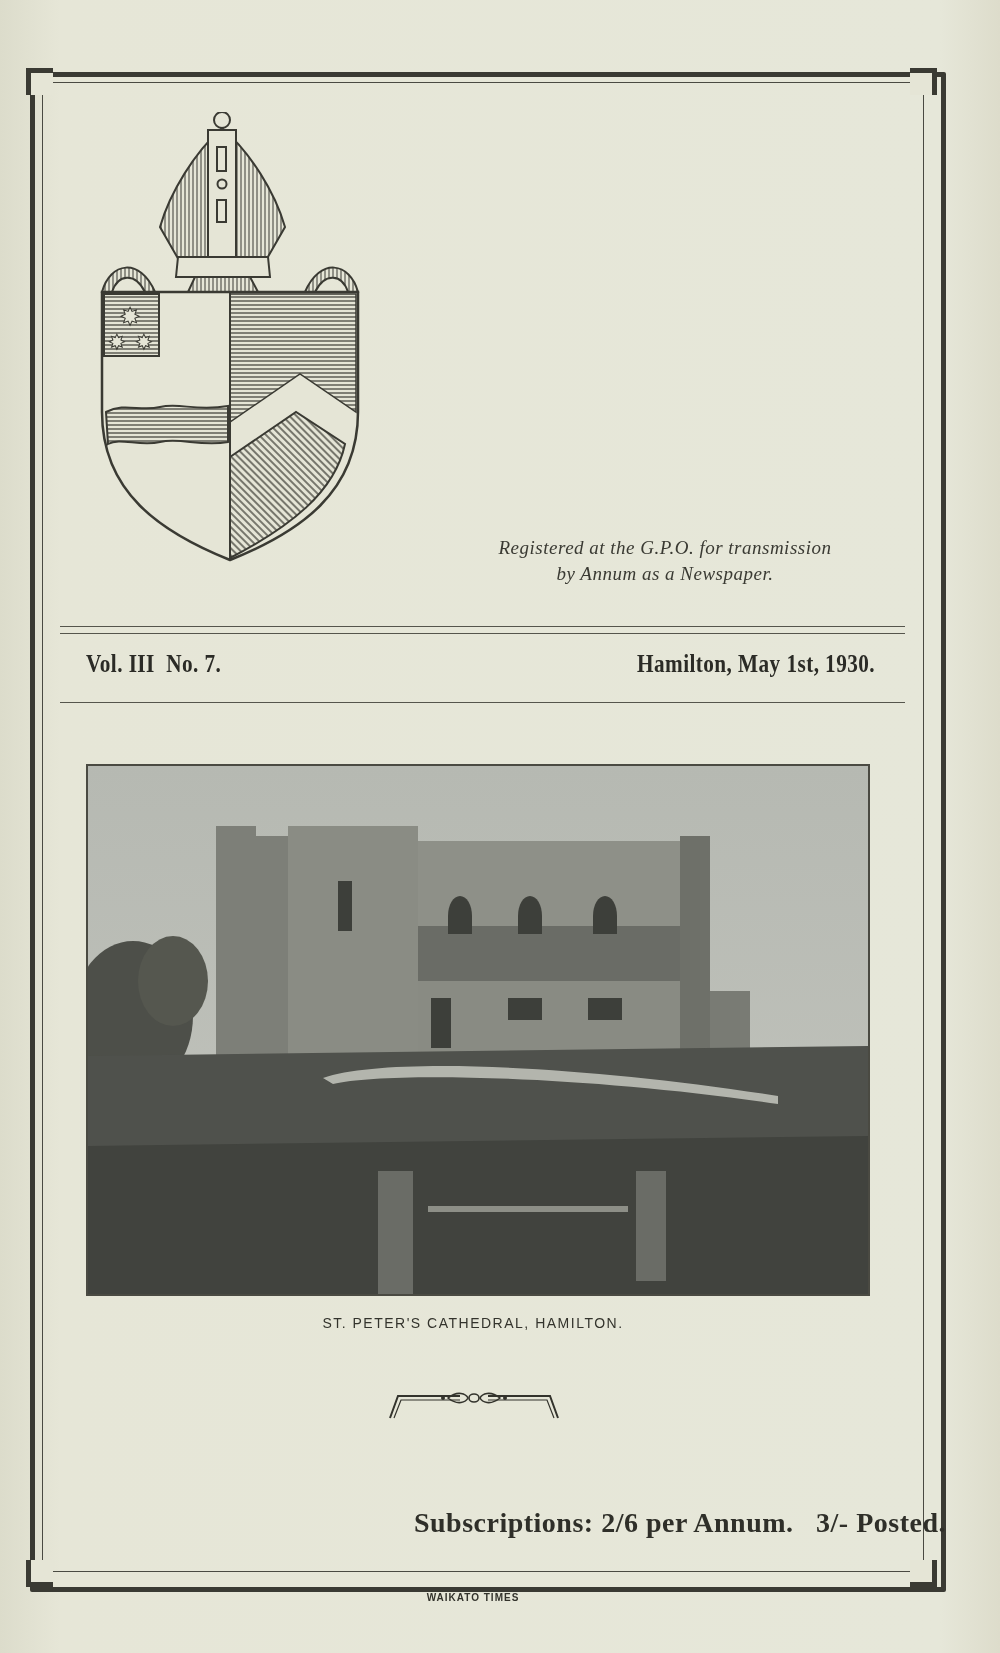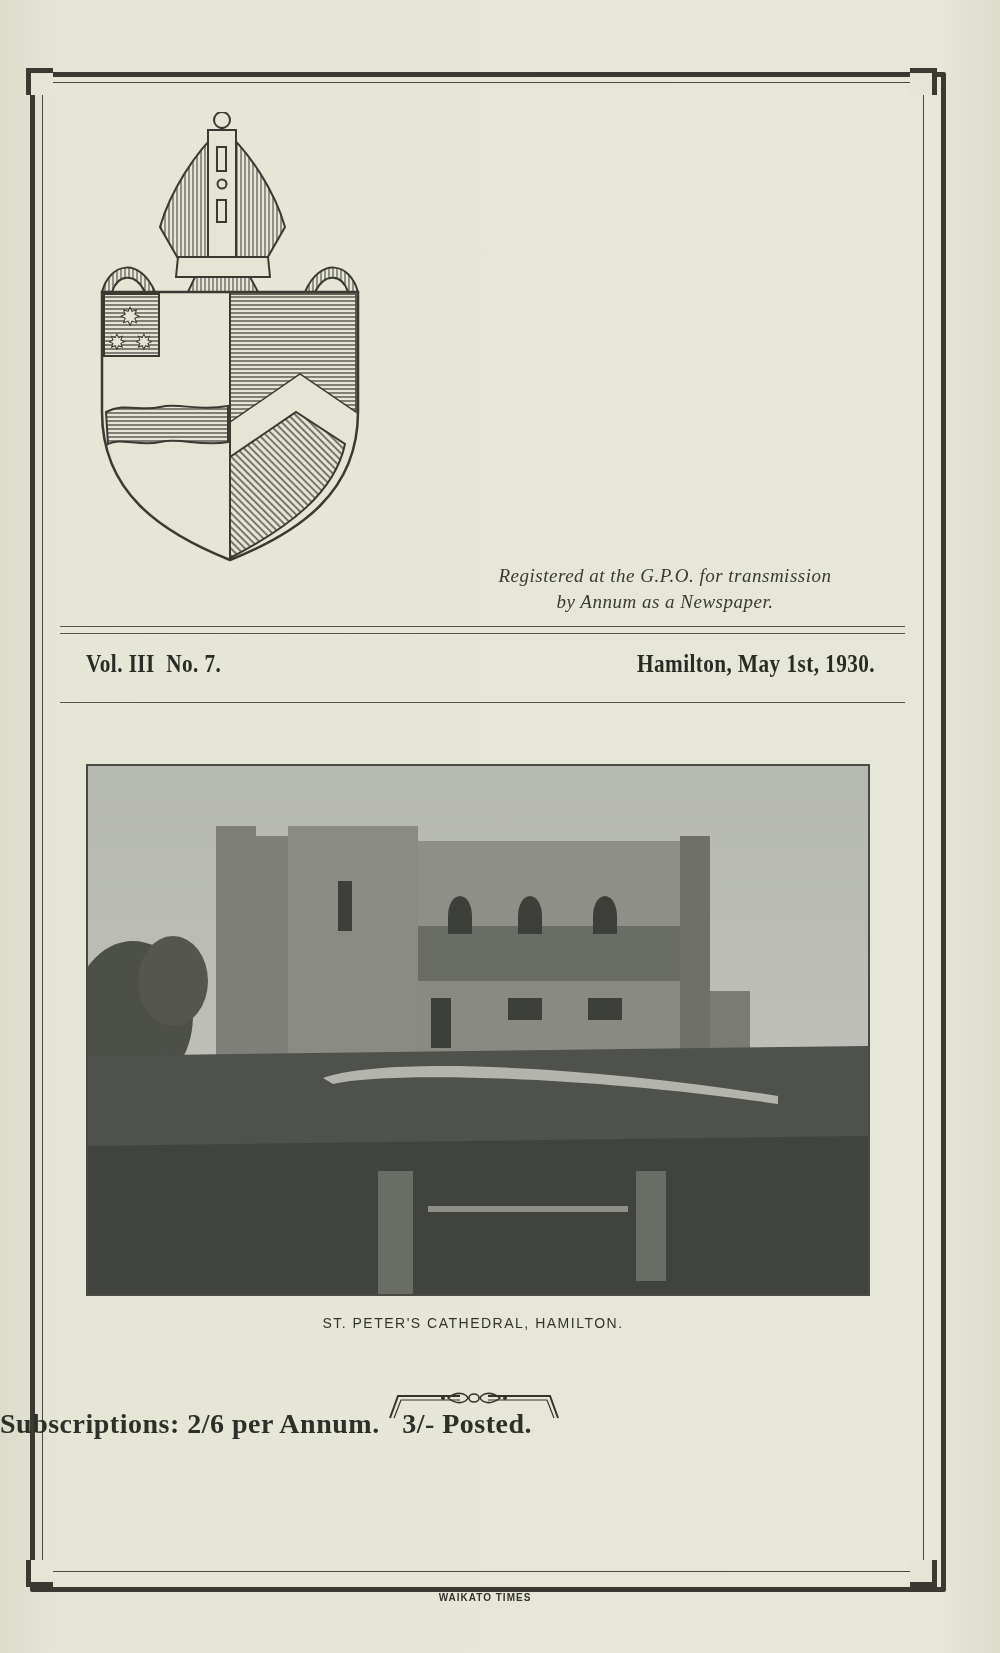--- a/index.html
+++ b/index.html
@@ -8,29 +8,29 @@
   .frame-outer{position:absolute;left:30px;top:72px;width:906px;height:1510px;border:5px solid #3a3a33;border-radius:2px;}
   .frame-inner{position:absolute;left:42px;top:82px;width:880px;height:1488px;border:1.5px solid #4a4a42;}
   .corner{position:absolute;width:22px;height:22px;border:5px solid #3a3a33;background:#e5e5d6;}
   .corner.tl{left:26px;top:68px;border-right:none;border-bottom:none;}
   .corner.tr{left:910px;top:68px;border-left:none;border-bottom:none;}
   .corner.bl{left:26px;top:1560px;border-right:none;border-top:none;}
   .corner.br{left:910px;top:1560px;border-left:none;border-top:none;}
   .crest{position:absolute;left:100px;top:112px;width:260px;height:480px;}
   .title{position:absolute;left:440px;top:150px;width:420px;font-family:"DejaVu Serif",serif;font-weight:bold;font-size:78px;line-height:88px;color:#2a2a24;letter-spacing:2px;}
   .title div{transform:scaleY(1.02);}
-  .reg{position:absolute;left:445px;top:535px;width:440px;text-align:center;font-style:italic;font-size:19px;line-height:26px;color:#3a3a33;letter-spacing:0.5px;margin-top:28px;}
+  .reg{position:absolute;left:445px;top:535px;width:440px;text-align:center;font-style:italic;font-size:19px;line-height:26px;color:#3a3a33;letter-spacing:0.5px;}
   .hr{position:absolute;left:60px;width:845px;border-top:1.5px solid #55554c;}
   .vol{position:absolute;left:86px;top:650px;font-weight:bold;font-size:25px;letter-spacing:0.5px;transform:scaleX(0.85);transform-origin:left;}
   .date{position:absolute;right:125px;top:650px;font-weight:bold;font-size:25px;letter-spacing:0.5px;transform:scaleX(0.85);transform-origin:right;}
   .photo{position:absolute;left:86px;top:764px;width:780px;height:528px;border:2px solid #4a4a42;background:#a9aca4;overflow:hidden;}
   .caption{position:absolute;left:0;width:946px;top:1315px;text-align:center;font-family:"Liberation Sans",sans-serif;font-size:14px;letter-spacing:1.5px;color:#33332c;}
   .orn{position:absolute;left:388px;top:1390px;width:172px;height:30px;}
-  .subs{position:absolute;left:0;width:946px;top:1408px;text-align:left;font-weight:bold;font-size:28px;color:#2f2f29;letter-spacing:0.5px;}
-  .printer{position:absolute;left:0;width:946px;top:1592px;text-align:center;font-family:"Liberation Sans",sans-serif;font-size:10px;font-weight:bold;letter-spacing:1px;color:#33332c;padding-left:12px;}
+  .subs{position:absolute;left:0;width:946px;top:1507px;text-align:right;font-weight:bold;font-size:28px;color:#2f2f29;letter-spacing:0.5px;}
+  .printer{position:absolute;left:0;width:946px;top:1592px;text-align:center;font-family:"Liberation Sans",sans-serif;font-size:10px;font-weight:bold;letter-spacing:1px;color:#33332c;}
 </style>
 </head>
 <body>
 
 <div class="page">
   <div class="frame-outer"></div>
   <div class="frame-inner"></div>
   <div class="corner tl"></div>
   <div class="corner tr"></div>
   <div class="corner bl"></div>

